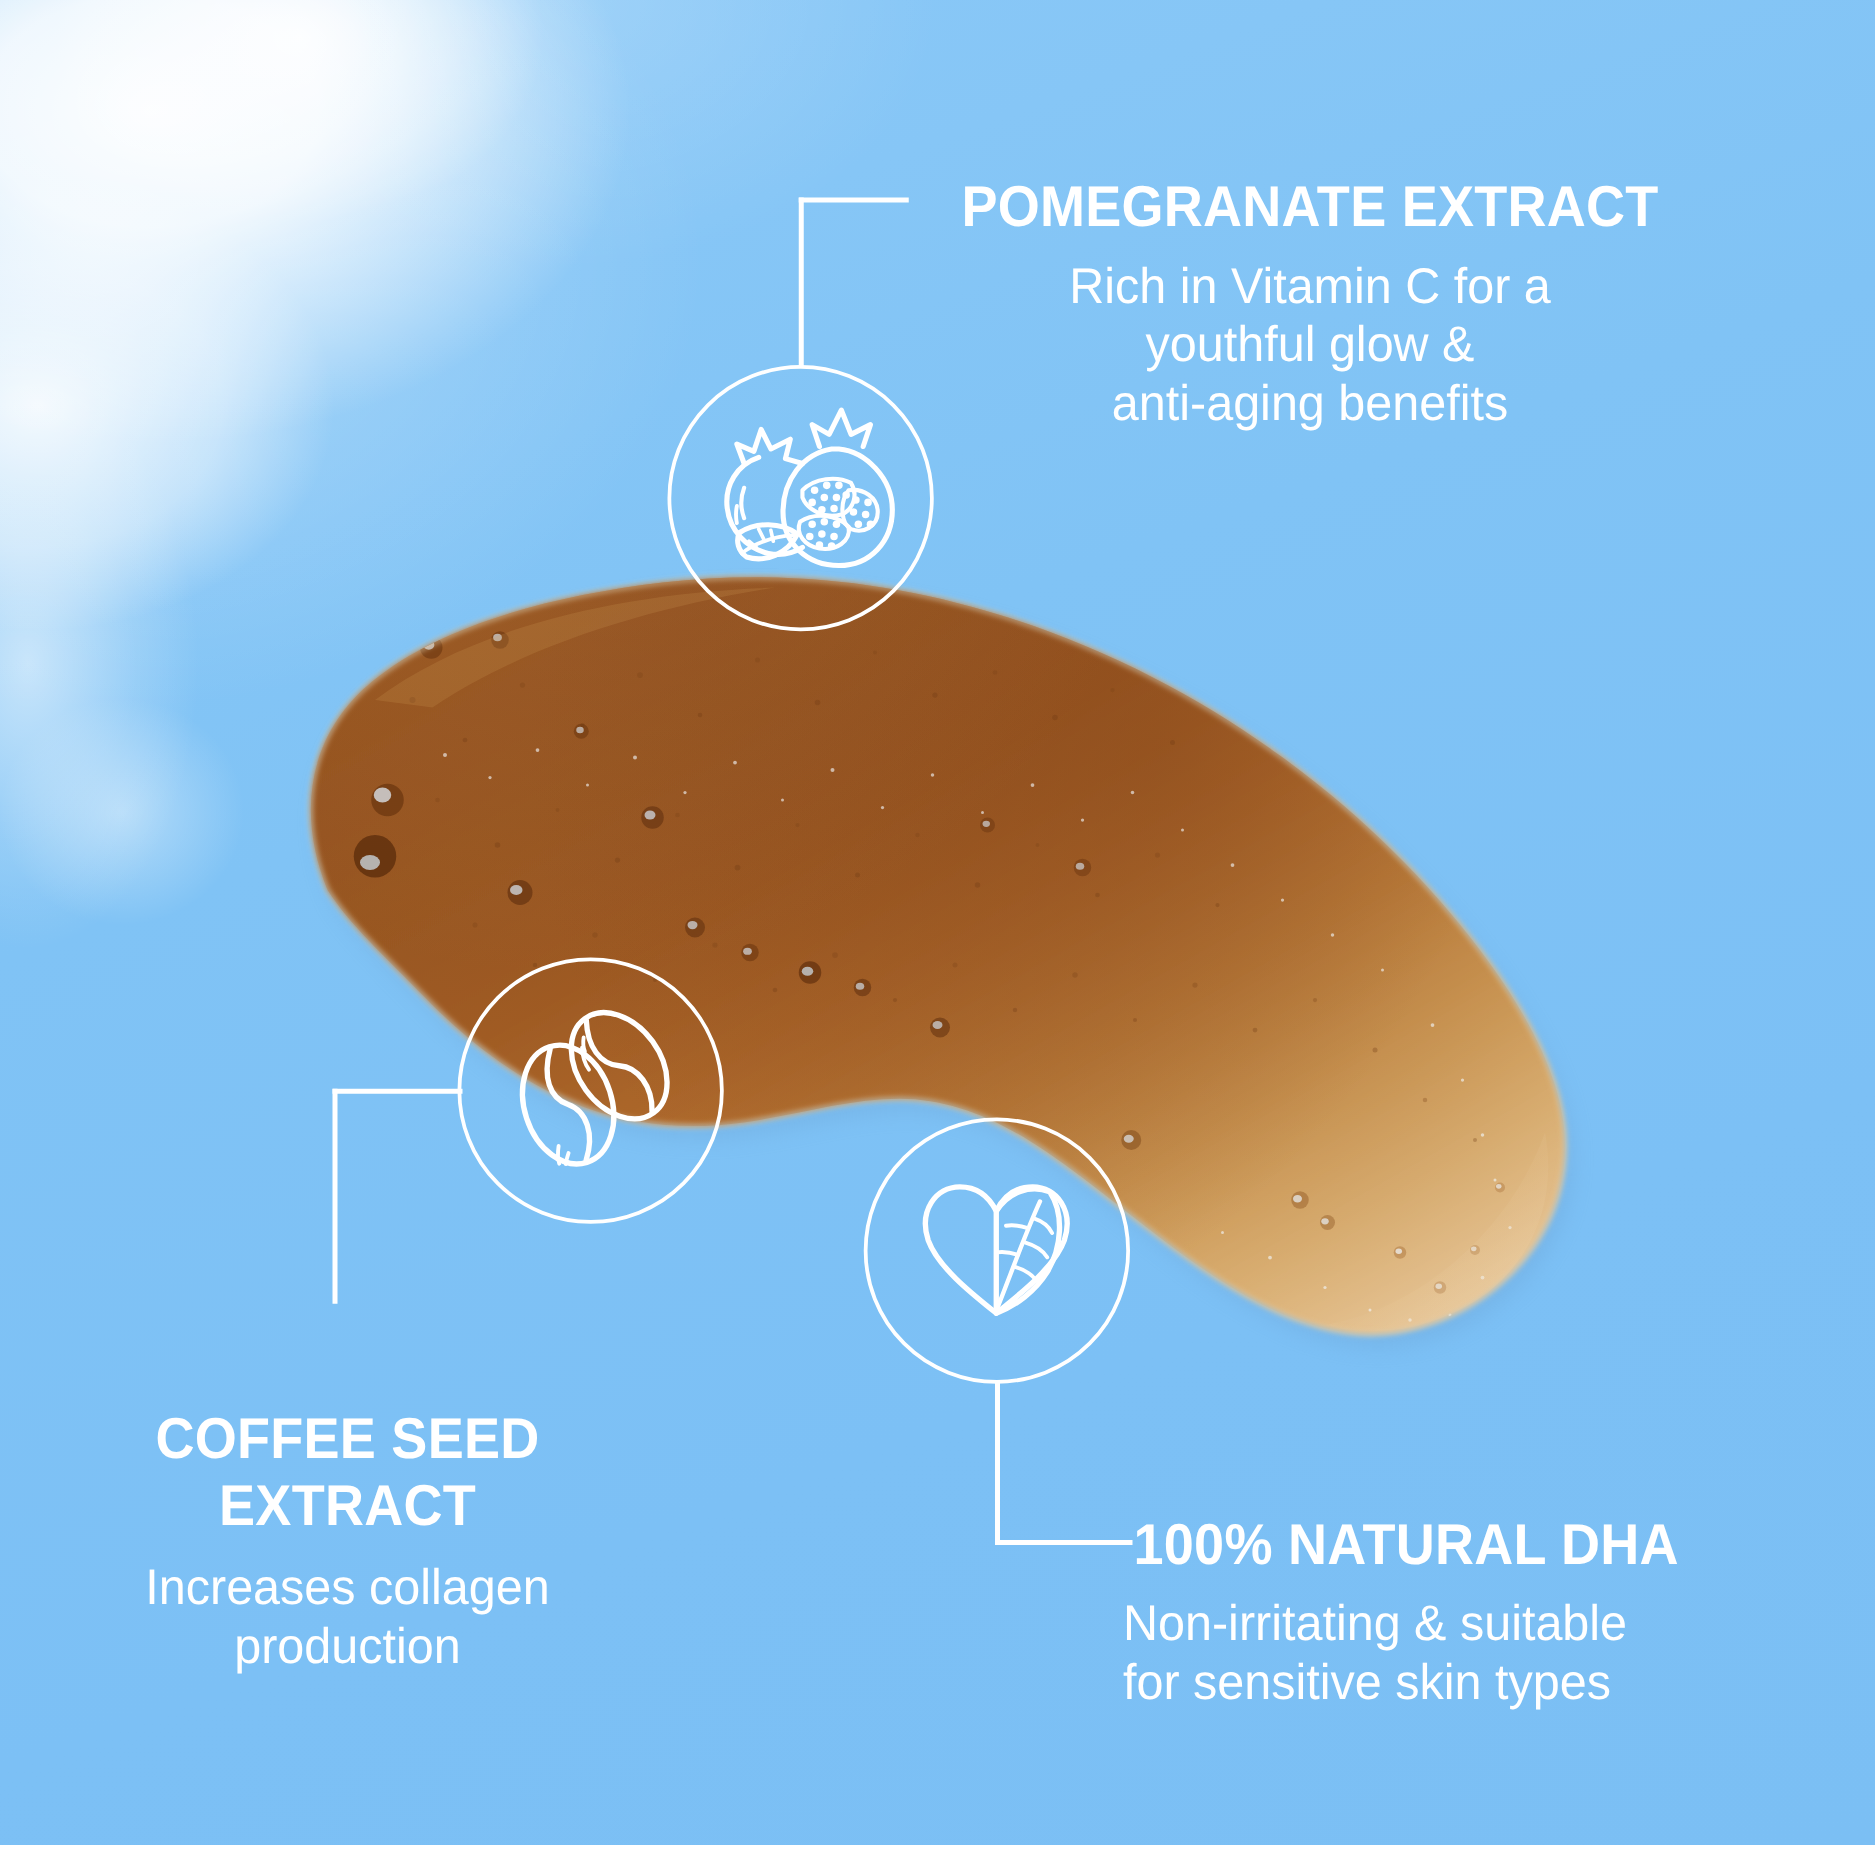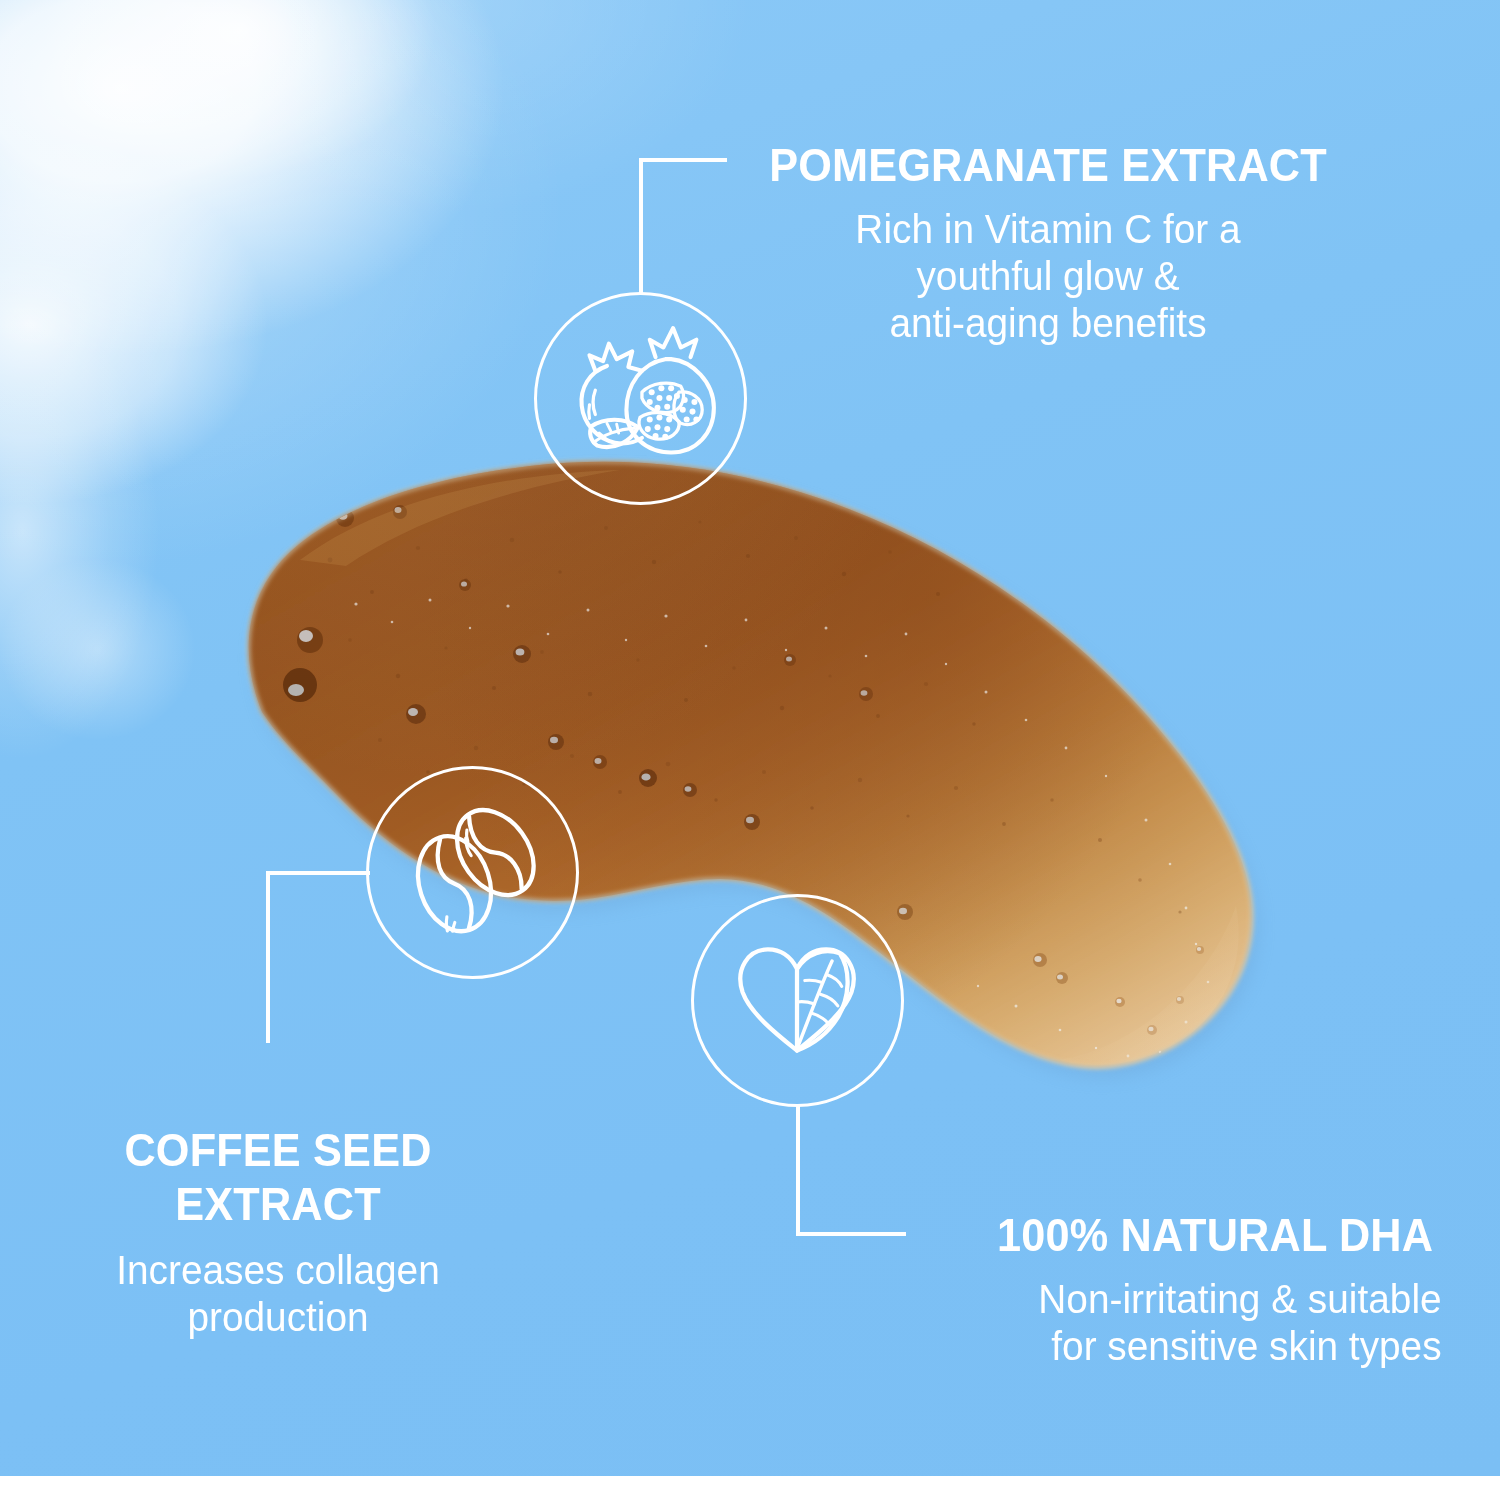--- a/index.html
+++ b/index.html
@@ -76,21 +76,21 @@
   }
 
   
   #block-pom       { left: 688px; top: 138px; width: 720px; text-align: center; }
   #block-pom .cl-title { transform-origin: center; }
   #block-pom .cl-body  { margin-top: 14px; }
 
   #block-coffee    { left: 28px; top: 1123px; width: 500px; text-align: center; }
   #block-coffee .cl-body { margin-top: 16px; }
 
-  #block-dha       { left: 890px; top: 1208px; width: 560px; text-align: right; }
+  #block-dha       { left: 890px; top: 1208px; width: 560px; text-align: left; }
   #block-dha .cl-body  { margin-top: 14px; }
 </style>
 </head>
 <body>
 
 <div id="stage">
 
   <div class="sky"></div>
   <div class="sky-haze"></div>
 

